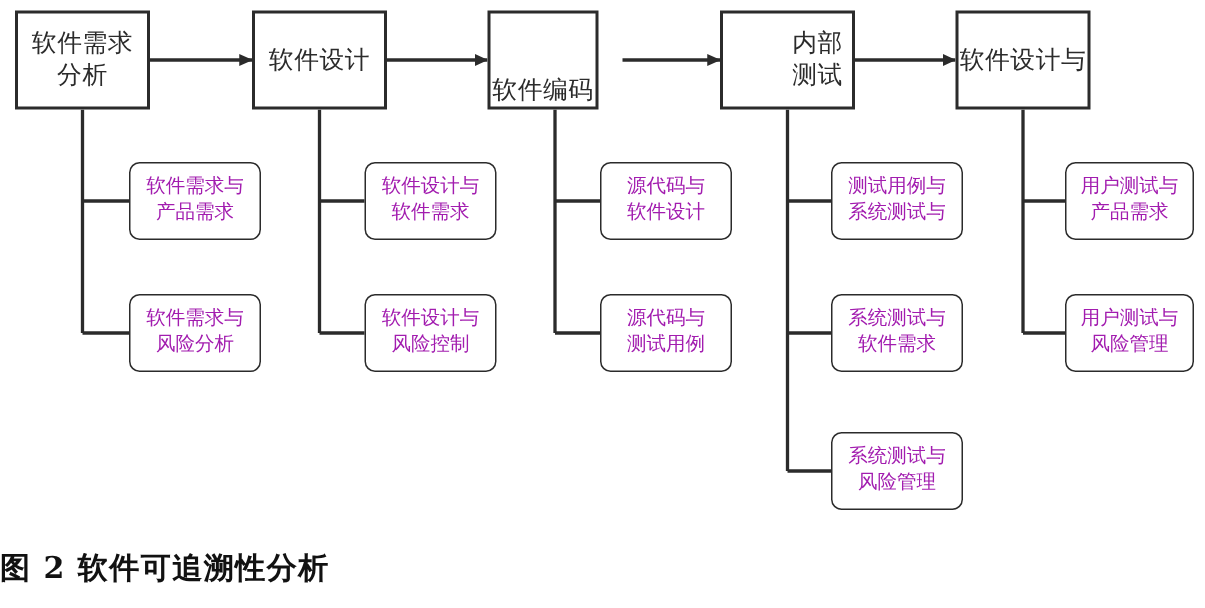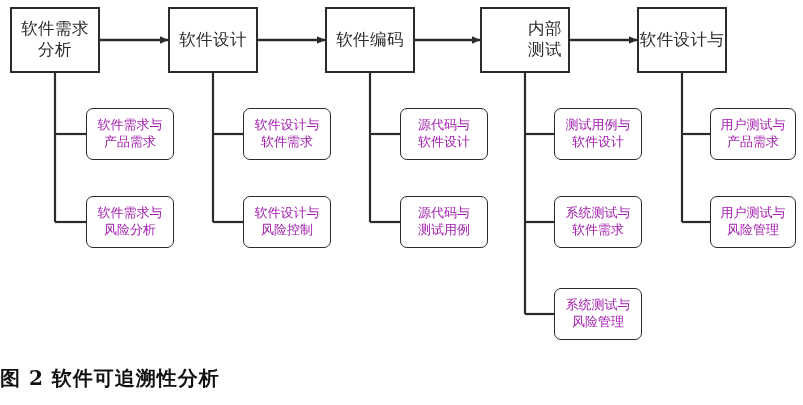--- a/index.html
+++ b/index.html
@@ -121,21 +121,21 @@
   </svg>
 
   <div id="stage-layer">
       <div class="stage-box" style="left: 10px; top: 7px; width: 90px; height: 66px;">
         <span class="stage-label">软件需求
 分析</span>
       </div>
       <div class="stage-box" style="left: 168px; top: 7px; width: 90px; height: 66px;">
         <span class="stage-label">软件设计</span>
       </div>
-      <div class="stage-box" style="left: 325px; top: 7px; width: 90px; height: 66px;">
+      <div class="stage-box" style="left: 325px; top: 7px; width: 74px; height: 66px; align-items: flex-end;">
         <span class="stage-label">软件编码</span>
       </div>
       <div class="stage-box" style="left: 480px; top: 7px; width: 90px; height: 66px; padding-left: 40px;">
         <span class="stage-label">内部测试</span>
       </div>
       <div class="stage-box" style="left: 637px; top: 7px; width: 90px; height: 66px;">
         <span class="stage-label">软件设计与</span>
       </div>
     </div>
   <div id="trace-layer">
@@ -158,21 +158,21 @@
       <div class="trace-box" style="left: 400px; top: 108px; width: 88px; height: 52px;">
         <span class="trace-label">源代码与
 软件设计</span>
       </div>
       <div class="trace-box" style="left: 400px; top: 196px; width: 88px; height: 52px;">
         <span class="trace-label">源代码与
 测试用例</span>
       </div>
       <div class="trace-box" style="left: 554px; top: 108px; width: 88px; height: 52px;">
         <span class="trace-label">测试用例与
-软件设计</span>
+系统测试与</span>
       </div>
       <div class="trace-box" style="left: 554px; top: 196px; width: 88px; height: 52px;">
         <span class="trace-label">系统测试与
 软件需求</span>
       </div>
       <div class="trace-box" style="left: 554px; top: 288px; width: 88px; height: 52px;">
         <span class="trace-label">系统测试与
 风险管理</span>
       </div>
       <div class="trace-box" style="left: 710px; top: 108px; width: 86px; height: 52px;">

